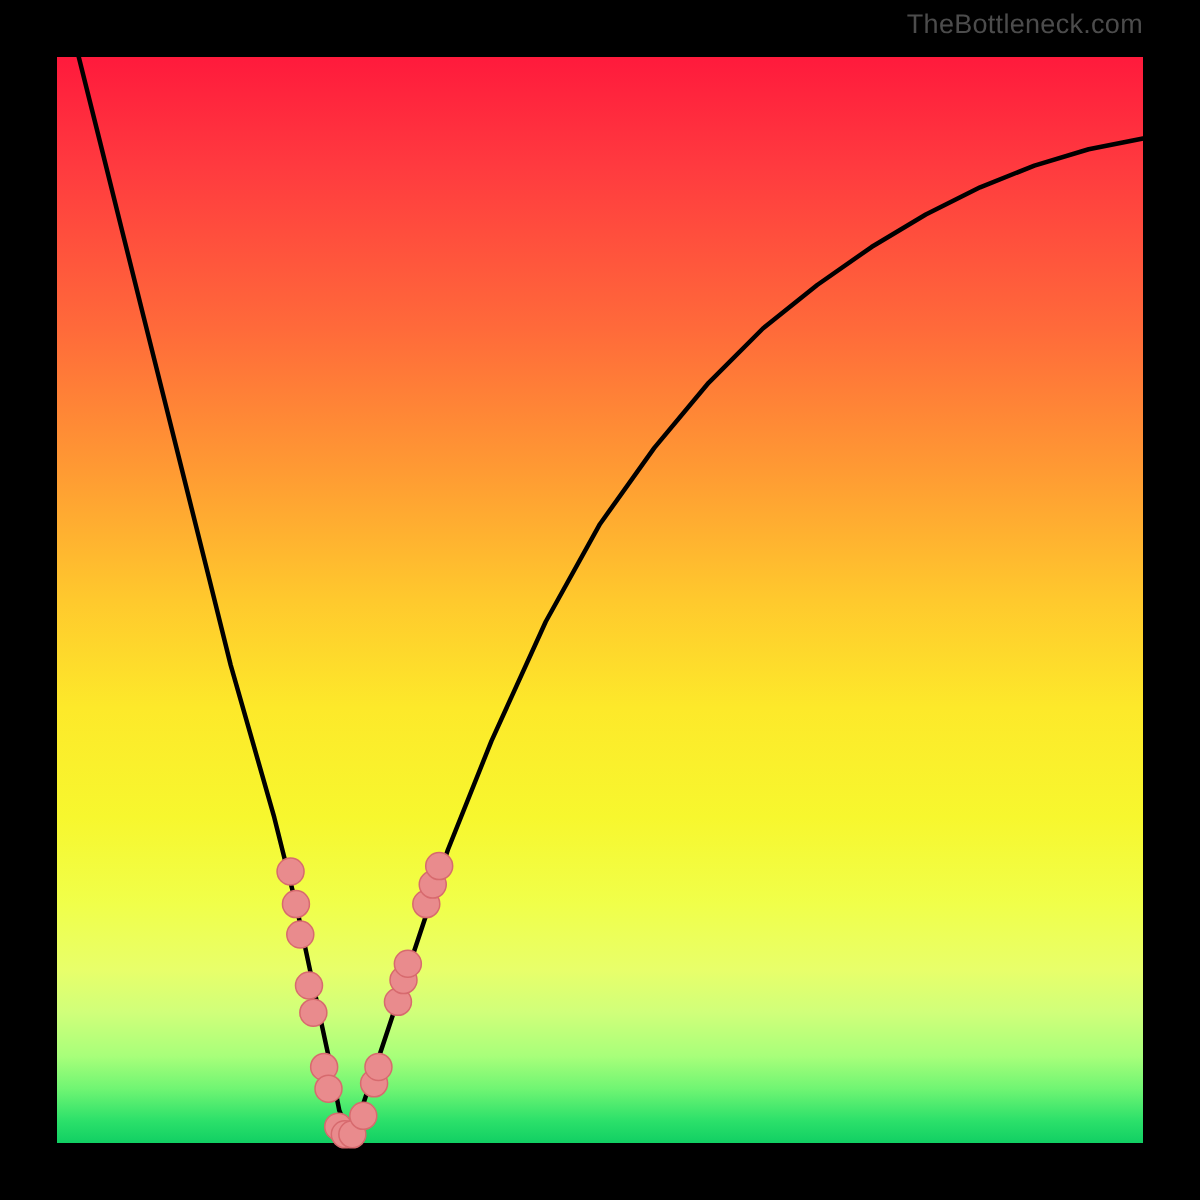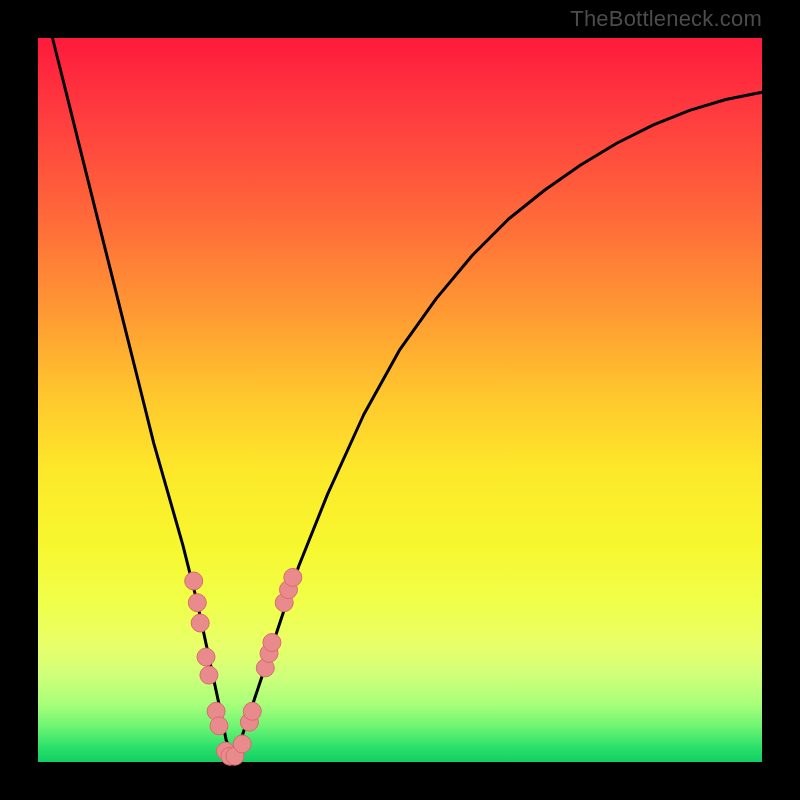--- a/index.html
+++ b/index.html
@@ -40,21 +40,21 @@
       #a8ff7a 92%,
       #70f573 95%,
       #2be06a 98%,
       #11cf63 100%);
   }
   .watermark {
     position: absolute;
     right: 38px;
     top: 6px;
     color: #4c4c4c;
-    font-size: 22px;
+    font-size: 18px;
     letter-spacing: 0.2px;
     font-weight: 500;
   }
   svg.curve {
     position: absolute;
     left: 0;
     top: 0;
     width: 724px;
     height: 724px;
     overflow: visible;

